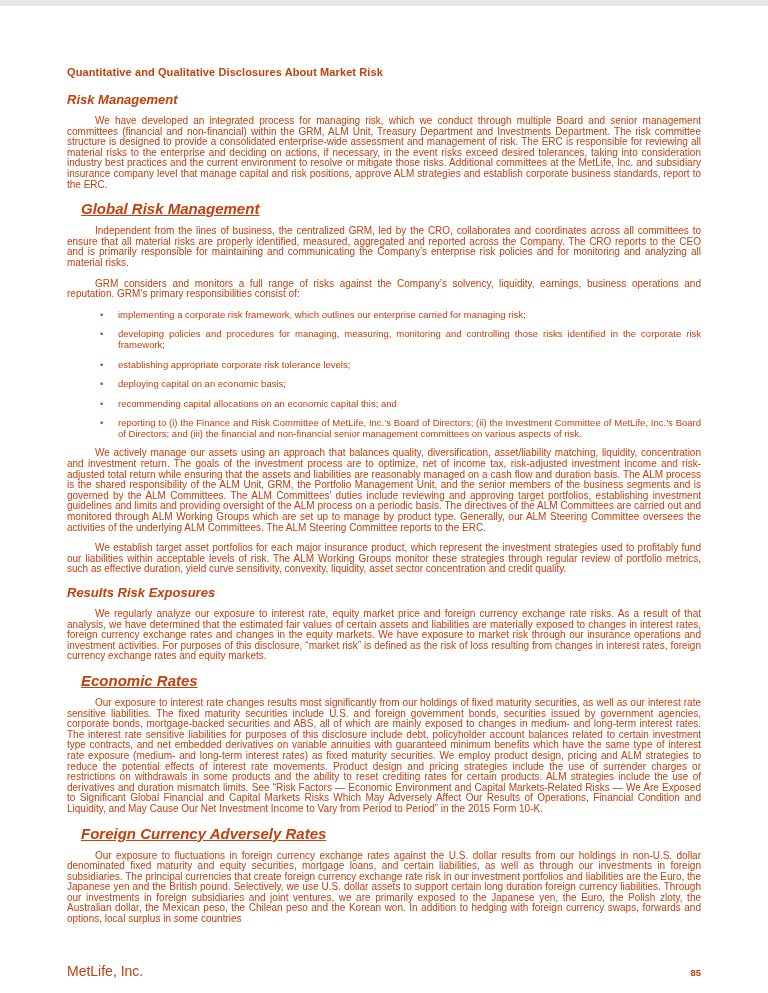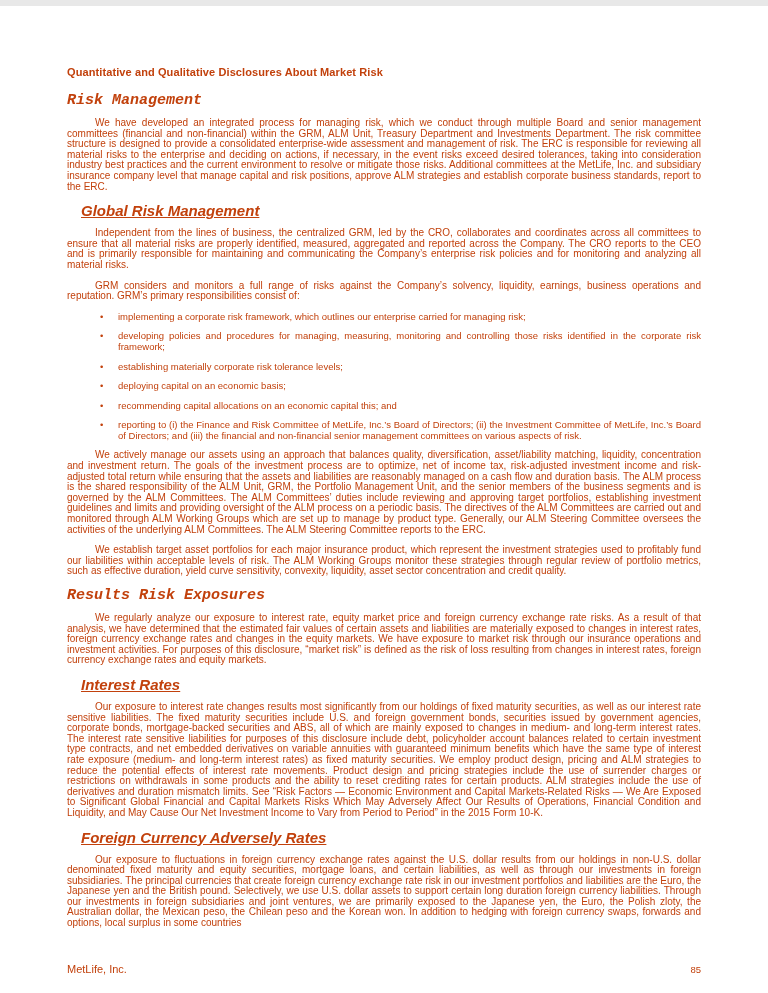--- a/index.html
+++ b/index.html
@@ -19,25 +19,24 @@
     top: 60px;
     width: 634px;
   }
   .doc-title {
     font-size: 11px;
     font-weight: bold;
     margin: 0 0 14px 0;
     letter-spacing: 0.1px;
   }
   .h-side {
-    font-size: 15px;
+    font-size: 13px;
     font-weight: bold;
     font-style: italic;
     margin: 0 0 9px 0;
-    font-family: Liberation Mono, monospace;
   }
   .h-sub {
     font-size: 15px;
     font-weight: bold;
     font-style: italic;
     text-decoration: underline;
     margin: 2px 0 9px 14px;
   }
   p.body {
     font-size: 10px;
@@ -68,22 +67,22 @@
   }
   .footer {
     position: absolute;
     left: 67px;
     right: 67px;
     top: 957px;
     display: flex;
     justify-content: space-between;
     align-items: baseline;
   }
-  .footer-company { font-size: 11px; }
-  .footer-page { font-size: 9.5px; font-weight: normal; }
+  .footer-company { font-size: 14px; }
+  .footer-page { font-size: 9.5px; font-weight: bold; }
 </style>
 </head>
 <body>
 
 <div class="page">
   <div class="content">
 
     <div class="doc-title">Quantitative and Qualitative Disclosures About Market Risk</div>
 
     <div class="h-side">Risk Management</div>
@@ -97,21 +96,21 @@
       <li>
         <span class="bullet-marker">•</span>
         <span class="bullet-text">implementing a corporate risk framework, which outlines our enterprise carried for managing risk;</span>
       </li>
       <li>
         <span class="bullet-marker">•</span>
         <span class="bullet-text">developing policies and procedures for managing, measuring, monitoring and controlling those risks identified in the corporate risk framework;</span>
       </li>
       <li>
         <span class="bullet-marker">•</span>
-        <span class="bullet-text">establishing materially corporate risk tolerance levels;</span>
+        <span class="bullet-text">establishing appropriate corporate risk tolerance levels;</span>
       </li>
       <li>
         <span class="bullet-marker">•</span>
         <span class="bullet-text">deploying capital on an economic basis;</span>
       </li>
       <li>
         <span class="bullet-marker">•</span>
         <span class="bullet-text">recommending capital allocations on an economic capital this; and</span>
       </li>
       <li>
@@ -119,21 +118,21 @@
         <span class="bullet-text">reporting to (i) the Finance and Risk Committee of MetLife, Inc.’s Board of Directors; (ii) the Investment Committee of MetLife, Inc.’s Board of Directors; and (iii) the financial and non-financial senior management committees on various aspects of risk.</span>
       </li>
     </ul>
 
     <p class="body">We actively manage our assets using an approach that balances quality, diversification, asset/liability matching, liquidity, concentration and investment return. The goals of the investment process are to optimize, net of income tax, risk-adjusted investment income and risk-adjusted total return while ensuring that the assets and liabilities are reasonably managed on a cash flow and duration basis. The ALM process is the shared responsibility of the ALM Unit, GRM, the Portfolio Management Unit, and the senior members of the business segments and is governed by the ALM Committees. The ALM Committees’ duties include reviewing and approving target portfolios, establishing investment guidelines and limits and providing oversight of the ALM process on a periodic basis. The directives of the ALM Committees are carried out and monitored through ALM Working Groups which are set up to manage by product type. Generally, our ALM Steering Committee oversees the activities of the underlying ALM Committees. The ALM Steering Committee reports to the ERC.</p>
     <p class="body">We establish target asset portfolios for each major insurance product, which represent the investment strategies used to profitably fund our liabilities within acceptable levels of risk. The ALM Working Groups monitor these strategies through regular review of portfolio metrics, such as effective duration, yield curve sensitivity, convexity, liquidity, asset sector concentration and credit quality.</p>
 
     <div class="h-side">Results Risk Exposures</div>
     <p class="body">We regularly analyze our exposure to interest rate, equity market price and foreign currency exchange rate risks. As a result of that analysis, we have determined that the estimated fair values of certain assets and liabilities are materially exposed to changes in interest rates, foreign currency exchange rates and changes in the equity markets. We have exposure to market risk through our insurance operations and investment activities. For purposes of this disclosure, “market risk” is defined as the risk of loss resulting from changes in interest rates, foreign currency exchange rates and equity markets.</p>
 
-    <div class="h-sub">Interest Rates</div>
+    <div class="h-sub">Economic Rates</div>
     <p class="body">Our exposure to interest rate changes results most significantly from our holdings of fixed maturity securities, as well as our interest rate sensitive liabilities. The fixed maturity securities include U.S. and foreign government bonds, securities issued by government agencies, corporate bonds, mortgage-backed securities and ABS, all of which are mainly exposed to changes in medium- and long-term interest rates. The interest rate sensitive liabilities for purposes of this disclosure include debt, policyholder account balances related to certain investment type contracts, and net embedded derivatives on variable annuities with guaranteed minimum benefits which have the same type of interest rate exposure (medium- and long-term interest rates) as fixed maturity securities. We employ product design, pricing and ALM strategies to reduce the potential effects of interest rate movements. Product design and pricing strategies include the use of surrender charges or restrictions on withdrawals in some products and the ability to reset crediting rates for certain products. ALM strategies include the use of derivatives and duration mismatch limits. See “Risk Factors — Economic Environment and Capital Markets-Related Risks — We Are Exposed to Significant Global Financial and Capital Markets Risks Which May Adversely Affect Our Results of Operations, Financial Condition and Liquidity, and May Cause Our Net Investment Income to Vary from Period to Period” in the 2015 Form 10-K.</p>
 
     <div class="h-sub">Foreign Currency Adversely Rates</div>
     <p class="body">Our exposure to fluctuations in foreign currency exchange rates against the U.S. dollar results from our holdings in non-U.S. dollar denominated fixed maturity and equity securities, mortgage loans, and certain liabilities, as well as through our investments in foreign subsidiaries. The principal currencies that create foreign currency exchange rate risk in our investment portfolios and liabilities are the Euro, the Japanese yen and the British pound. Selectively, we use U.S. dollar assets to support certain long duration foreign currency liabilities. Through our investments in foreign subsidiaries and joint ventures, we are primarily exposed to the Japanese yen, the Euro, the Polish zloty, the Australian dollar, the Mexican peso, the Chilean peso and the Korean won. In addition to hedging with foreign currency swaps, forwards and options, local surplus in some countries</p>
 
   </div>
 
   <div class="footer">
     <span class="footer-company">MetLife, Inc.</span>
     <span class="footer-page">85</span>

